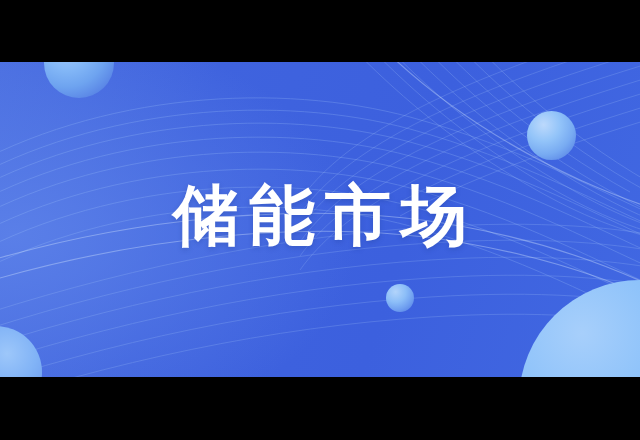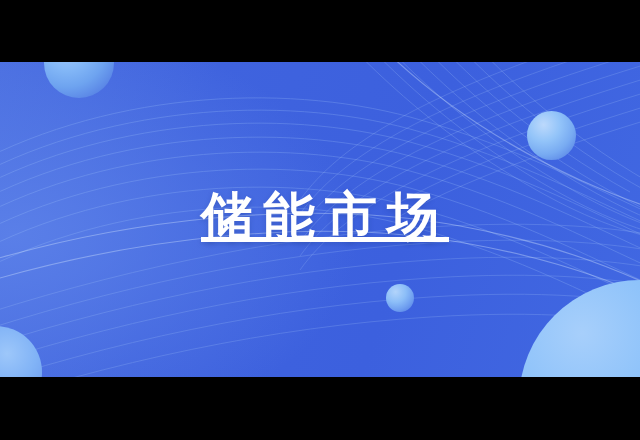--- a/index.html
+++ b/index.html
@@ -102,30 +102,29 @@
     top: 62px;
     width: 640px;
     height: 315px;
     display: flex;
     align-items: center;
     justify-content: center;
     z-index: 30;
   }
   #headline .title {
     color: #ffffff;
-    font-size: 52px;
+    font-size: 66px;
     font-weight: 700;
     letter-spacing: 10px;
     text-indent: 10px;
     line-height: 1;
     white-space: nowrap;
     transform: translateY(-4px);
     text-shadow: 0 2px 5px rgba(28, 56, 140, .28);
     font-family: "DejaVu Sans", "Liberation Sans", sans-serif;
-    text-decoration: underline;
   }
 </style>
 </head>
 <body>
 
 <div id="stage">
 
   <div id="banner">
 
     <div class="waves">

